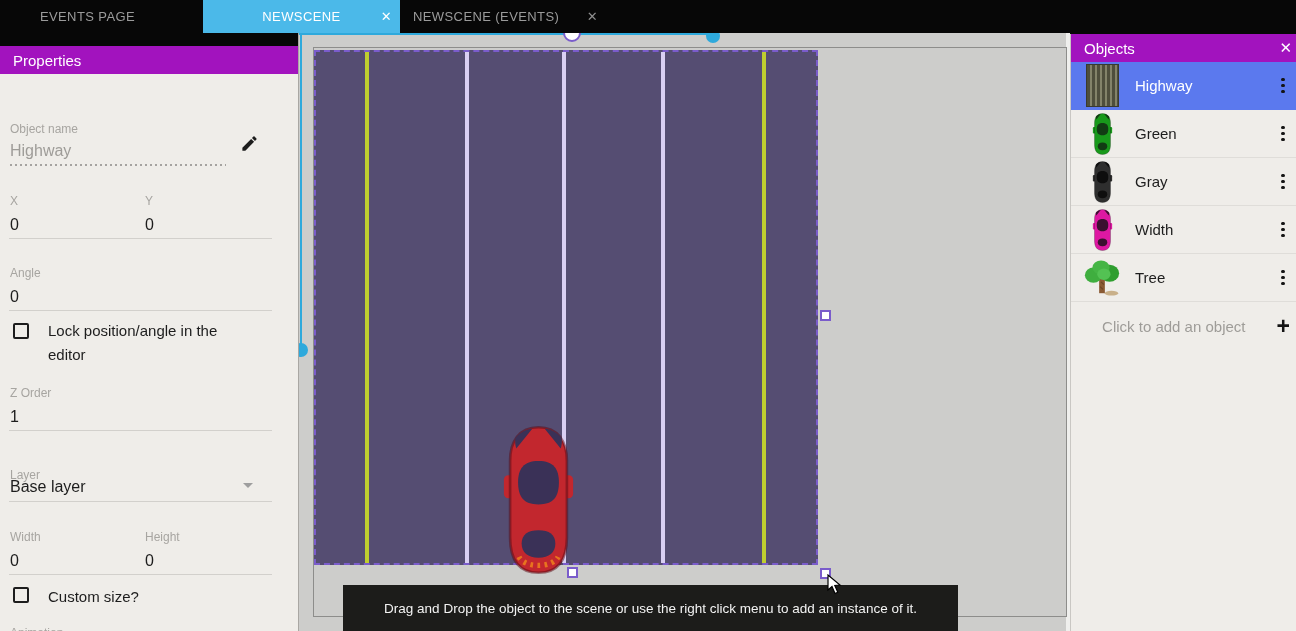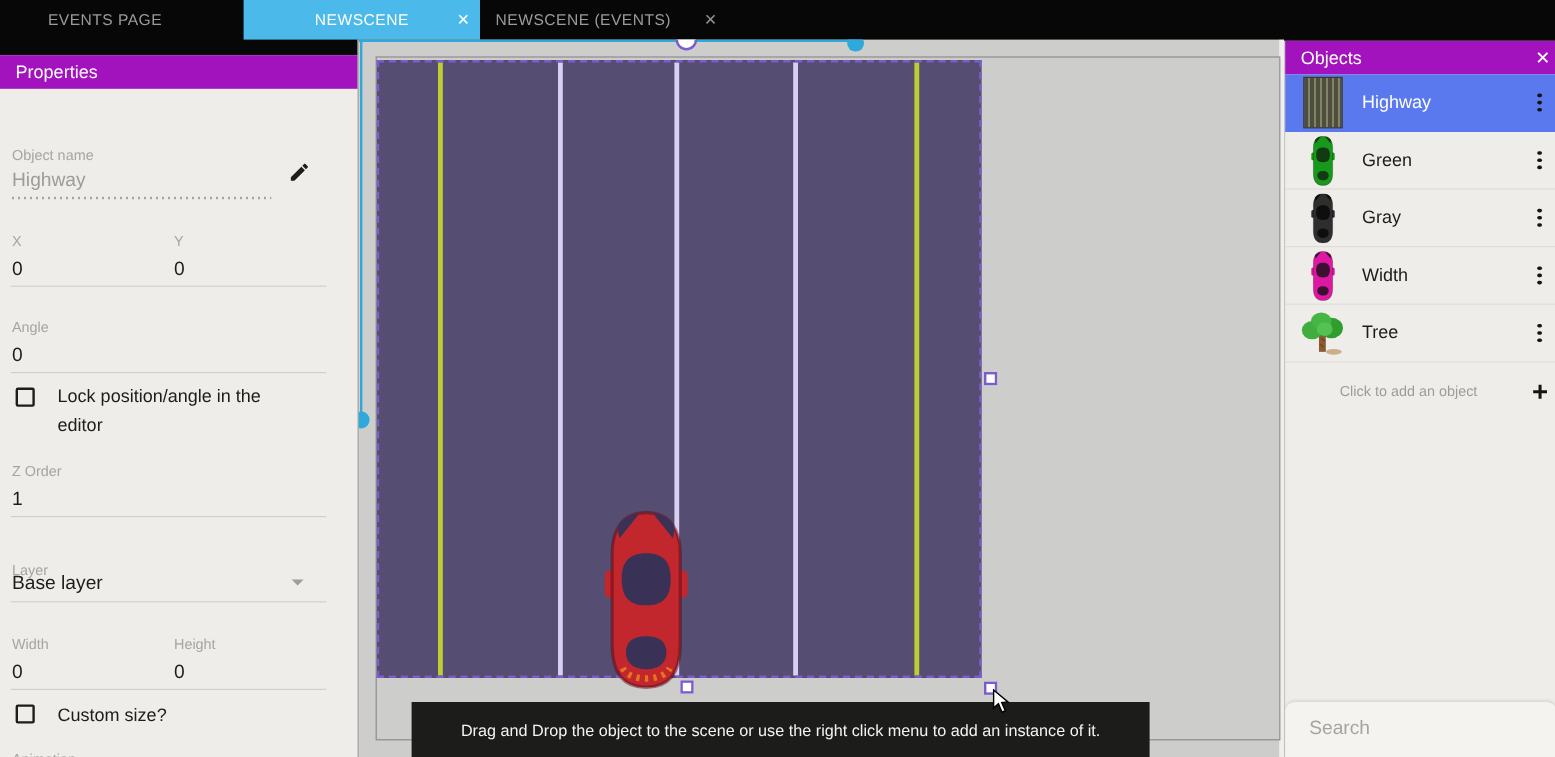--- a/index.html
+++ b/index.html
@@ -80,21 +80,21 @@
   .obj-row.selected .obj-label { color:#FFFFFF; }
   .obj-icon { width:38px; height:44px; display:flex; align-items:center; justify-content:center; }
   .obj-label { flex:1; margin-left:14px; font-size:15px; color:#1D1D1D; }
   .dots { display:flex; flex-direction:column; gap:2.5px; align-items:center; width:22px; }
   .dots i { width:3.2px; height:3.2px; border-radius:50%; background:#141414; }
   .hw-icon { width:33px; height:43px; border:1px solid #3A3A2E;
              background:repeating-linear-gradient(90deg,#4E4E3C 0 3px,#83836A 3px 5px); }
   .explosion-icon { width:15px; height:15px; border-radius:50%;
              background:radial-gradient(circle,#FFE44D 0 38%,#F59B1E 38% 72%,#E2641A 72%); }
   .add-row { position:relative; height:48px; display:flex; align-items:center; padding:0 14px 0 0; }
-  .add-label { flex:1; text-align:center; font-size:12px; color:#9E9C98; }
+  .add-label { flex:1; text-align:center; font-size:15px; color:#9E9C98; }
   .plus-icon { font-size:23px; color:#141414; font-weight:bold; line-height:20px; }
   .search-bar { position:absolute; left:0; bottom:0; width:226px; height:46px; background:#F4F3F0;
                 border-radius:8px 8px 0 0; box-shadow:0 -1px 2px rgba(0,0,0,.08);
                 display:flex; align-items:center; padding:0 12px 0 20px; }
   .search-input { flex:1; border:none; outline:none; background:transparent; font-size:16px;
                   color:#1D1D1D; font-family:"Liberation Sans", sans-serif; }
   .search-input::placeholder { color:#A7A5A1; }
 
   
   .car-red   { --body:#C41A1A; --glass:#241D3C; }
@@ -300,22 +300,15 @@
           <i></i>
         </div>
     </div>
 
 
     <div class="add-row">
       <div class="add-label">Click to add an object</div>
       <div class="plus-icon">+</div>
     </div>
 
-    <div class="search-bar">
-      <input class="search-input" type="text" placeholder="Search" style="">
-      <svg width="20" height="20" viewBox="0 0 22 22">
-        <circle cx="9.5" cy="9.5" r="6" fill="none" stroke="#A7A5A1" stroke-width="2"></circle>
-        <line x1="14" y1="14" x2="19.5" y2="19.5" stroke="#A7A5A1" stroke-width="2"></line>
-      </svg>
-    </div>
   </aside>
 
 </div>
 
 </body></html>

